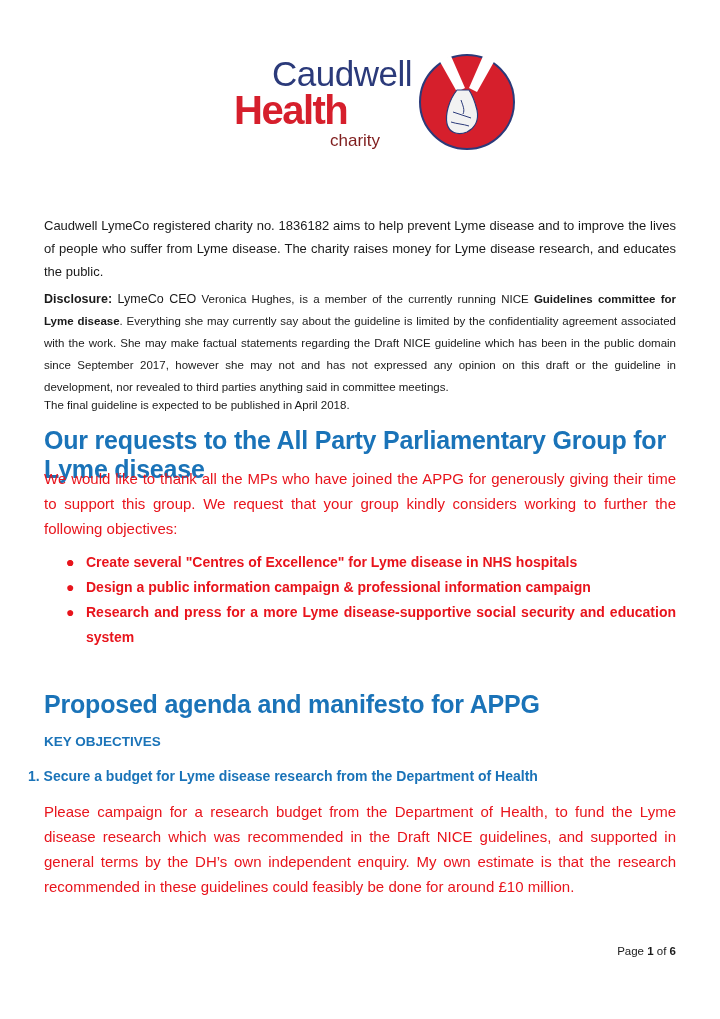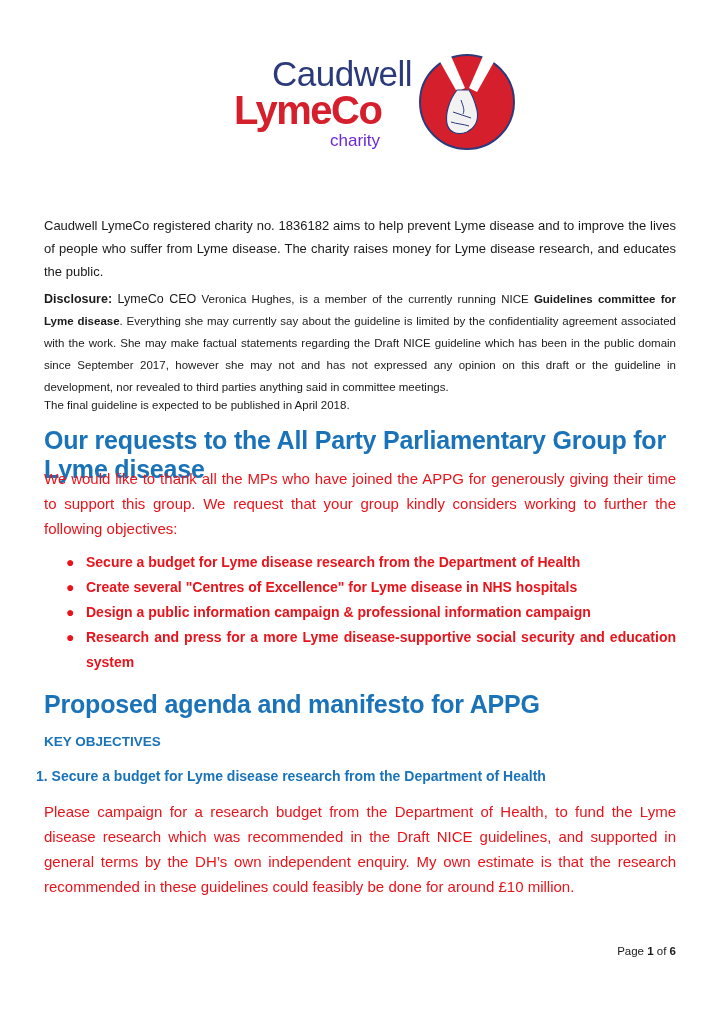--- a/index.html
+++ b/index.html
@@ -6,21 +6,21 @@
   body { width: 720px; height: 1019px; position: relative; overflow: hidden;
          font-family: "Liberation Sans", sans-serif; color: #1a1a1a; }
   .page { position: absolute; left: 0; top: 0; width: 720px; height: 1019px; }
 
   .logo { position: absolute; left: 232px; top: 52px; width: 260px; height: 106px; }
   .logo-text { position: absolute; left: 0; top: 0; width: 180px; }
   .logo-caudwell { position: absolute; left: 4px; top: 4px; font-size: 35px; font-weight: normal;
                    color: #2b3a7a; letter-spacing: -0.5px; line-height: 36px; margin-left: 36px; }
   .logo-lymeco { position: absolute; left: 2px; top: 38px; font-size: 40px; font-weight: bold;
                  color: #d61f2c; letter-spacing: -1.5px; line-height: 40px; }
-  .logo-charity { position: absolute; left: 98px; top: 80px; font-size: 17px; color: #6d28d9;
+  .logo-charity { position: absolute; left: 98px; top: 80px; font-size: 17px; color: #7f1d1d;
                   line-height: 18px; }
   .logo-circle { position: absolute; left: 185px; top: 0px; width: 100px; height: 100px; }
 
   .url { position: absolute; left: 0; width: 720px; top: 180px; text-align: center;
          font-size: 13px; font-weight: bold; color: #1a73b8; }
 
   .para { position: absolute; left: 44px; width: 632px; text-align: justify; text-align-last: left; }
   .intro { top: 214px; font-size: 13px; line-height: 23px; color: #1a1a1a; }
   .disclosure { top: 288px; font-size: 11.5px; line-height: 22px; color: #1a1a1a; }
   .disclosure b { font-weight: bold; margin-top: 8px; }
@@ -36,36 +36,36 @@
   .thanks { top: 466px; }
 
   .objectives { position: absolute; left: 66px; width: 610px; top: 550px; margin: 0; padding: 0;
                 list-style: none; }
   .objectives li { position: relative; padding-left: 20px; color: #e8141c; font-weight: bold;
                    font-size: 14px; line-height: 25px; text-align: justify; text-align-last: left; }
   .objectives li .bullet { position: absolute; left: 0; top: 0; color: #e8141c; font-size: 14px; }
 
   .key-obj { position: absolute; left: 44px; top: 734px; font-size: 13.5px; font-weight: bold;
              color: #1a73b8; }
-  .sub1 { position: absolute; left: 36px; top: 768px; font-size: 14px; font-weight: bold;
+  .sub1 { position: absolute; left: 28px; top: 768px; font-size: 14px; font-weight: bold;
           color: #1a73b8; }
   .campaign { top: 799px; }
 
   .footer { position: absolute; right: 44px; top: 945px; font-size: 11.5px; color: #1a1a1a; }
   .footer b { font-weight: bold; }
 </style>
 </head>
 <body>
 
 <div class="page">
 
   <div class="logo">
     <div class="logo-text">
       <div class="logo-caudwell">Caudwell</div>
-      <div class="logo-lymeco">LymeCo</div>
+      <div class="logo-lymeco">Health</div>
       <div class="logo-charity">charity</div>
     </div>
     <svg class="logo-circle" viewBox="0 0 100 100">
       <circle cx="50" cy="50" r="47" fill="#d61f2c" stroke="#2b3a7a" stroke-width="2"></circle>
       <path d="M22 8 L40 40 L48 36 L34 4 Z" fill="#ffffff"></path>
       <path d="M78 8 L60 40 L52 36 L66 4 Z" fill="#ffffff"></path>
       <path d="M40 38 C32 48 28 62 30 72 C32 80 40 84 50 80 C58 76 62 68 60 58 C58 50 56 44 52 38 Z" fill="#f2f2f2" stroke="#2b3a7a" stroke-width="1.2"></path>
       <path d="M36 60 C42 62 48 64 54 66" fill="none" stroke="#2b3a7a" stroke-width="1"></path>
       <path d="M34 70 C40 72 46 72 52 74" fill="none" stroke="#2b3a7a" stroke-width="1"></path>
       <path d="M44 48 C46 54 48 58 46 62" fill="none" stroke="#2b3a7a" stroke-width="1"></path>
@@ -77,21 +77,21 @@
 
   <div class="para disclosure"><b class="lead">Disclosure:</b><span class="lead"> LymeCo CEO</span><span> Veronica Hughes, is a member of the currently running NICE </span><b>Guidelines committee for Lyme disease</b><span>. Everything she may currently say about the guideline is limited by the confidentiality agreement associated with the work. She may make factual statements regarding the Draft NICE guideline which has been in the public domain since September 2017, however she may not and has not expressed any opinion on this draft or the guideline in development, nor revealed to third parties anything said in committee meetings.</span></div>
 
   <div class="para final">The final guideline is expected to be published in April 2018.</div>
 
   <div class="h1 h1-requests">Our requests to the All Party Parliamentary Group for Lyme disease</div>
 
   <div class="para red-para thanks">We would like to thank all the MPs who have joined the APPG for generously giving their time to support this group. We request that your group kindly considers working to further the following objectives:</div>
 
   <ul class="objectives">
-    <li><span class="bullet">●</span><span>Secure a budget for Lyme disease research from the Department of Health</span></li>
+    <li><span class="bullet">●</span></li>
     <li><span class="bullet">●</span><span>Create several "Centres of Excellence" for Lyme disease in NHS hospitals</span></li>
     <li><span class="bullet">●</span><span>Design a public information campaign &amp; professional information campaign</span></li>
     <li><span class="bullet">●</span><span>Research and press for a more Lyme disease-supportive social security and education system</span></li>
   </ul>
 
   <div class="h1 h1-agenda">Proposed agenda and manifesto for APPG</div>
 
   <div class="key-obj">KEY OBJECTIVES</div>
 
   <div class="sub1">1. Secure a budget for Lyme disease research from the Department of Health</div>

